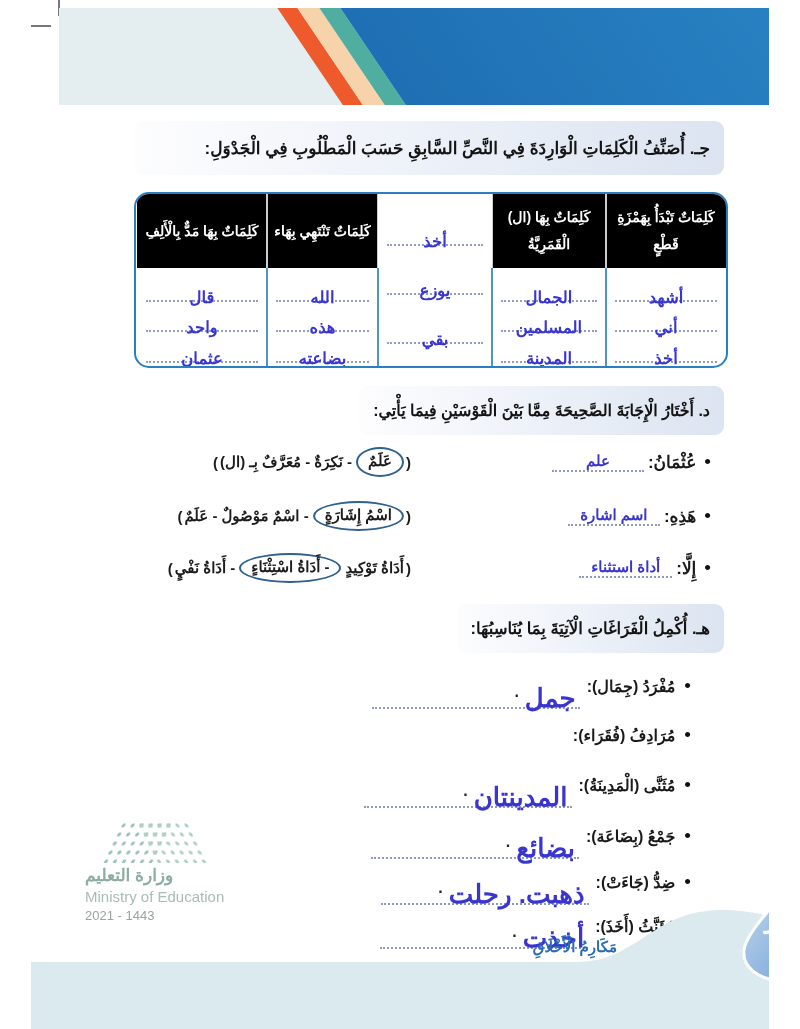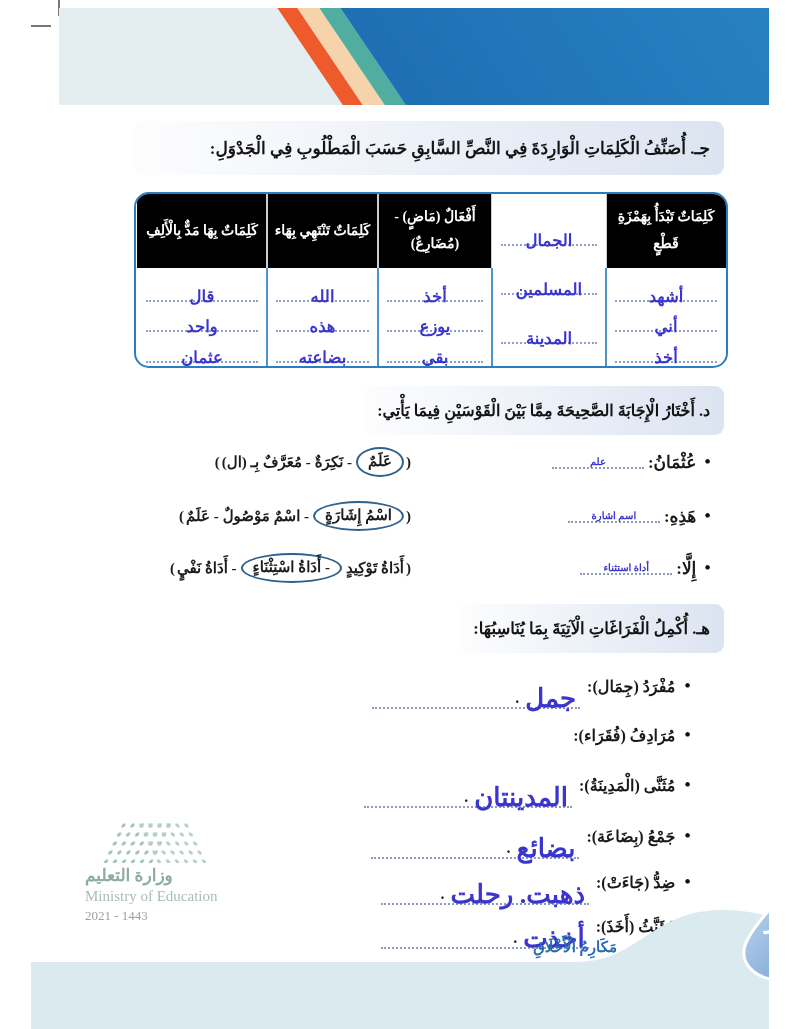--- a/index.html
+++ b/index.html
@@ -1,20 +1,20 @@
 <!DOCTYPE html>
 <html lang="ar"><head>
 <meta charset="utf-8">
 <style>
   * { margin:0; padding:0; box-sizing:border-box; }
   html,body { background:#fff; }
   #page {
     position:relative; width:738px; height:1029px; margin:0 auto;
     background:#ffffff; overflow:hidden;
-    font-family:Liberation Serif, serif; color:#1a1a1a;
+    font-family:Liberation Sans, sans-serif; color:#1a1a1a;
   }
 
   
   .mark { position:absolute; background:#777; }
   #mark-tl-v { left:27px; top:0; width:2px; height:16px; }
   #mark-tl-h { left:0; top:25px; width:20px; height:2px; }
   #mark-bl-h { left:0; top:999px; width:33px; height:2px; }
   #mark-bl-v { left:56px; top:1007px; width:2px; height:22px; }
 
   
@@ -77,21 +77,21 @@
   .d-row { position:absolute; left:0; right:58px; height:48px; direction:rtl; }
   .d-right {
     position:absolute; right:0; top:0; height:100%;
     display:flex; align-items:center; white-space:nowrap;
   }
   .d-right::before { content:"•"; font-size:19px; margin-left:8px; color:#111; }
   .d-prompt { font-weight:bold; font-size:17px; }
   .d-fill {
     display:inline-block; min-width:92px; text-align:center;
     border-bottom:2px dotted #8d9bc2; padding:0 12px; margin-right:4px;
-    font-size:10px;
+    font-size:15px;
   }
   .d-opts {
     position:absolute; right:300px; top:0; height:100%;
     display:flex; align-items:center; white-space:nowrap;
     font-size:15px; color:#1c1c1c; font-weight:bold;
   }
   .d-opts::before { content:"("; }
   .d-opts::after  { content:")"; }
   .opt { display:inline-block; padding:0 2px; }
   .opt + .opt::before { content:" - "; }
@@ -102,21 +102,21 @@
   #d-row-0 { top:438px; } #d-row-1 { top:492px; } #d-row-2 { top:544px; }
 
   
   .h-row {
     position:absolute; right:78px; height:46px; direction:rtl;
     display:flex; align-items:flex-end; white-space:nowrap;
   }
   .h-row::before { content:"•"; font-size:19px; margin-left:9px; color:#111; align-self:center; }
   .h-prompt { font-weight:bold; font-size:16px; align-self:center; }
   .h-blank {
-    display:inline-flex; align-items:flex-end; min-width:208px;
+    display:inline-flex; min-width:208px;
     border-bottom:2.5px dotted #8d9bc2; margin-right:7px;
   }
   .h-ans { font-size:26px; margin-bottom:-7px; padding-right:4px; letter-spacing:.5px; }
   .h-blank::after { content:"."; color:#222; font-weight:bold; margin-right:6px; }
   #h-row-0 { top:663px; } #h-row-1 { top:712px; } #h-row-2 { top:762px; }
   #h-row-3 { top:813px; } #h-row-4 { top:859px; } #h-row-5 { top:903px; }
 
   
   #footer-wave { position:absolute; left:0; top:895px; width:800px; height:134px; }
   #ministry { position:absolute; left:42px; top:821px; width:170px; }
@@ -173,34 +173,34 @@
             </div>
           <div class="t-ans">
               <span class="ink">أني</span>
             </div>
           <div class="t-ans">
               <span class="ink">أخذ</span>
             </div>
         </div>
       </div>
       <div class="t-col">
+        <div class="t-head">كَلِمَاتٌ بِهَا (ال) الْقَمَرِيَّةُ</div>
         <div class="t-body">
           <div class="t-ans">
               <span class="ink">الجمال</span>
             </div>
           <div class="t-ans">
               <span class="ink">المسلمين</span>
             </div>
           <div class="t-ans">
               <span class="ink">المدينة</span>
             </div>
         </div>
       </div>
       <div class="t-col">
-        <div class="t-head">أَفْعَالٌ (مَاضٍ) - (مُضَارِعٌ)</div>
         <div class="t-body">
           <div class="t-ans">
               <span class="ink">أخذ</span>
             </div>
           <div class="t-ans">
               <span class="ink">يوزع</span>
             </div>
           <div class="t-ans">
               <span class="ink">بقي</span>
             </div>

